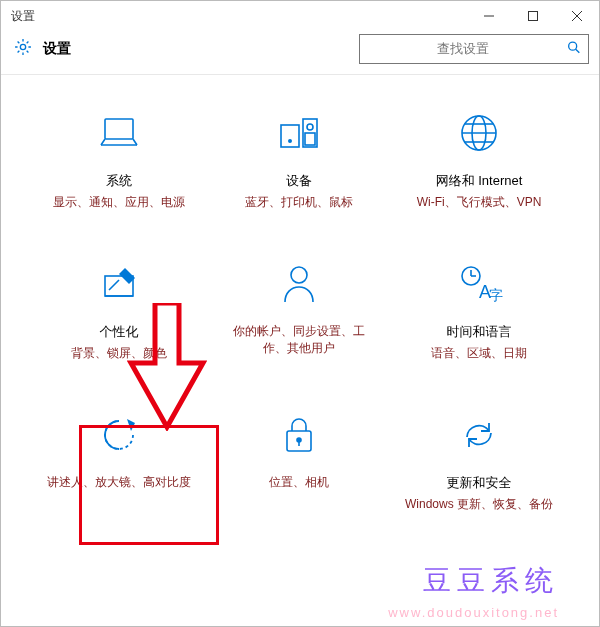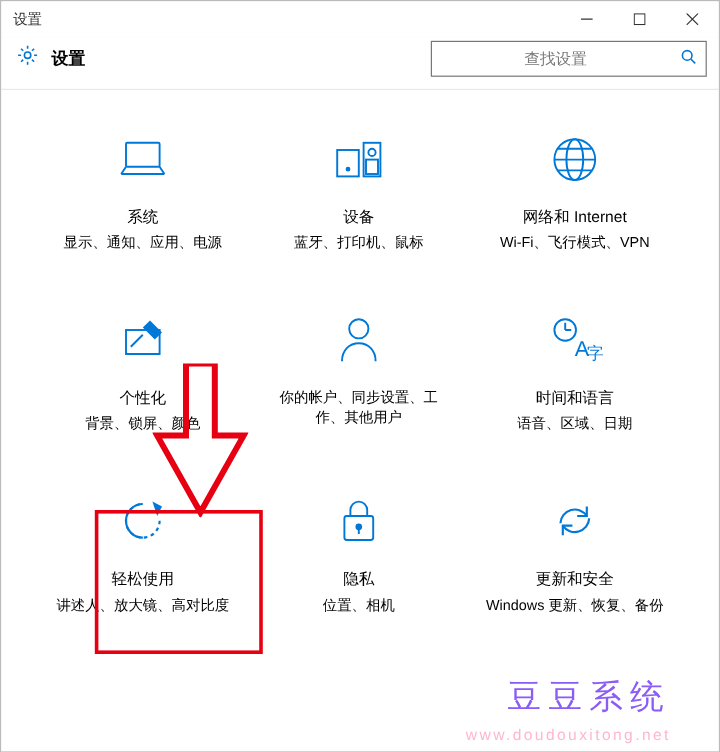--- a/index.html
+++ b/index.html
@@ -74,21 +74,21 @@
   }
   .tile .icon-wrap {
     height: 50px;
     display: flex;
     align-items: center;
     justify-content: center;
     margin-bottom: 12px;
   }
   .tile svg { stroke: #0078d7; fill: none; }
   .tile-title { font-size: 13px; color: #000; margin-bottom: 4px; }
-  .tile-desc { font-size: 12px; color: #000000; line-height: 1.4; padding: 0 6px; }
+  .tile-desc { font-size: 12px; color: #7f1d1d; line-height: 1.4; padding: 0 6px; }
   .highlight-box {
     position: absolute;
     border: 3px solid #e60012;
     pointer-events: none;
   }
   .arrow {
     position: absolute;
     pointer-events: none;
   }
   .watermark1 {
@@ -235,35 +235,33 @@
 
     <div class="tile">
       <div class="icon-wrap">
           <span>
         <svg width="44" height="44" viewBox="0 0 44 44" stroke-width="1.8">
           <path d="M36 22a14 14 0 1 1-14-14" stroke-dasharray="3 3"></path>
           <path d="M30 6l8 4-4 8" fill="#0078d7" stroke="none"></path>
           <path d="M22 36a14 14 0 0 1 0-28"></path>
         </svg></span>
         </div>
-      <div class="tile-title">轻松使用</div>
       <div class="tile-desc">讲述人、放大镜、高对比度</div>
     </div>
 
     <div class="tile">
       <div class="icon-wrap">
           <span>
         <svg width="36" height="44" viewBox="0 0 36 44" stroke-width="1.6">
           <rect x="6" y="18" width="24" height="20" rx="2"></rect>
           <path d="M11 18v-5a7 7 0 0 1 14 0v5"></path>
               <circle cx="18" cy="27" r="2" fill="#0078d7"></circle>
               <line x1="18" y1="29" x2="18" y2="33"></line>
         </svg></span>
         </div>
-      <div class="tile-title">隐私</div>
       <div class="tile-desc">位置、相机</div>
     </div>
 
     <div class="tile">
       <div class="icon-wrap">
           <span>
         <svg width="44" height="44" viewBox="0 0 44 44" stroke-width="1.8">
           <path d="M10 24a12 12 0 0 1 22-6"></path>
               <path d="M34 20a12 12 0 0 1-22 6"></path>
           <path d="M32 10v8h-8"></path>

